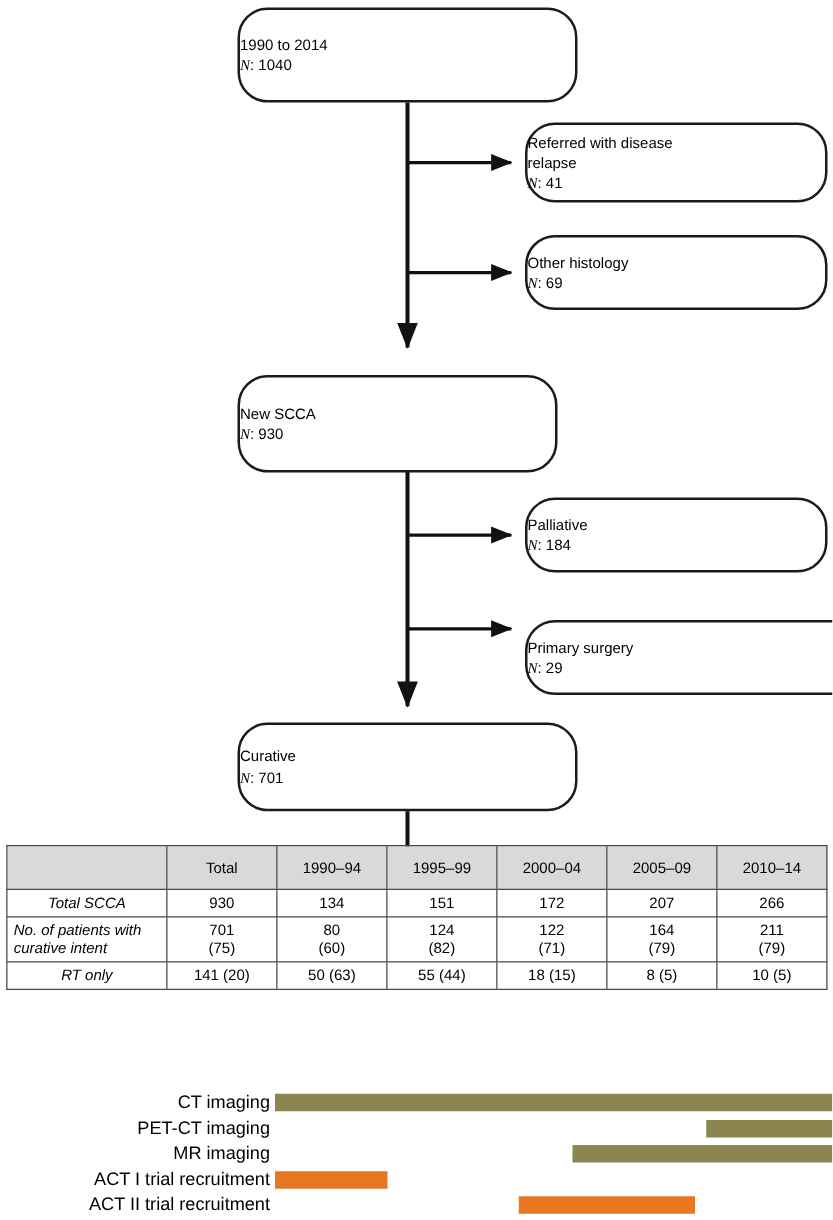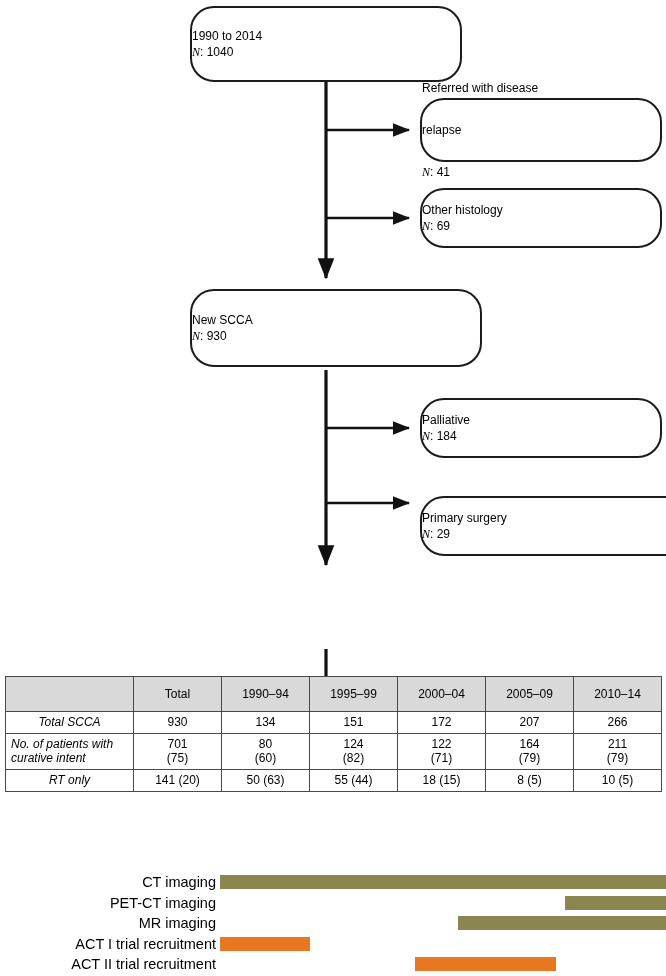--- a/index.html
+++ b/index.html
@@ -139,46 +139,50 @@
     <line x1="326" y1="503" x2="409" y2="503" stroke="#111111" stroke-width="2.6" marker-end="url(#arrowhead)"></line>
 
     <line x1="326" y1="649" x2="326" y2="678" stroke="#111111" stroke-width="3.2"></line>
   </svg>
 
   <div class="node" style="left:190px; top:6px; width:272px; height:76px;">
     <span class="ln">1990 to 2014</span>
     <span class="ln"><i class="nvar">N</i><span>: 1040</span></span>
   </div>
 
-  <div class="node" style="left:420px; top:98px; width:242px; height:64px;gap:26px;">
+  <div class="node" style="left:420px; top:98px; width:242px; height:64px;">
     <span class="ln">Referred with disease</span>
     <span class="ln">relapse</span>
     <span class="ln"><i class="nvar">N</i><span>: 41</span></span>
   </div>
 
   <div class="node" style="left:420px; top:188px; width:242px; height:60px;">
     <span class="ln">Other histology</span>
     <span class="ln"><i class="nvar">N</i><span>: 69</span></span>
   </div>
 
-  <div class="node" style="left:190px; top:289px; width:292px; height:78px;">
+  <div class="node" style="left:190px; top:300px; width:256px; height:78px;">
     <span class="ln">New SCCA</span>
     <span class="ln"><i class="nvar">N</i><span>: 930</span></span>
   </div>
 
   <div class="node" style="left:420px; top:398px; width:242px; height:60px;">
     <span class="ln">Palliative</span>
     <span class="ln"><i class="nvar">N</i><span>: 184</span></span>
   </div>
 
   <div class="node" style="left:420px; top:496px; width:292px; height:60px;">
     <span class="ln">Primary surgery</span>
     <span class="ln"><i class="nvar">N</i><span>: 29</span></span>
   </div>
 
+  <div class="node" style="left:190px; top:578px; width:272px; height:71px;">
+    <span class="ln">Curative</span>
+    <span class="ln"><i class="nvar">N</i><span>: 701</span></span>
+  </div>
 
   <table id="stats-table">
     <colgroup>
       <col style="width:128px">
       <col style="width:88px">
       <col style="width:88px">
       <col style="width:88px">
       <col style="width:88px">
       <col style="width:88px">
       <col style="width:88px">

